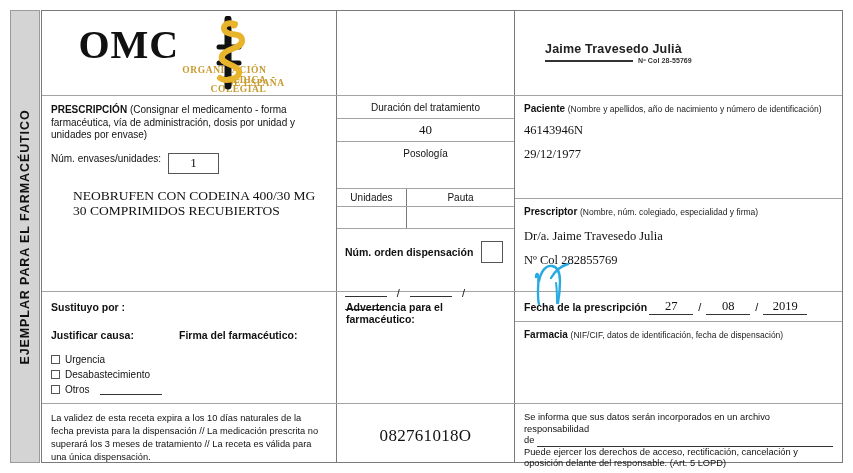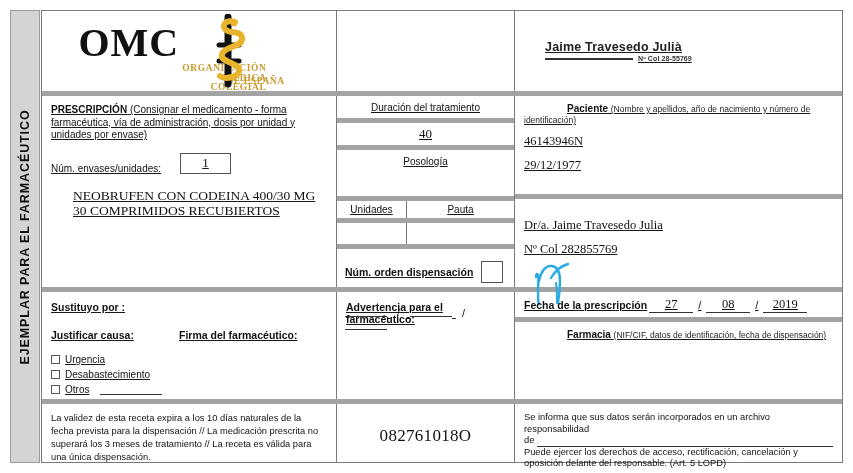--- a/index.html
+++ b/index.html
@@ -40,21 +40,21 @@
     width:802px;height:453px;
     border:1px solid #7a7a7a;
     box-sizing:border-box;
     background:#fff;
   }
 
   
   .row{display:flex;width:100%;box-sizing:border-box;}
   .cell{box-sizing:border-box;position:relative;}
 
-  .rule-b{border-bottom:5px solid #a3a3a3;text-decoration:underline;}
+  .rule-b{border-bottom:1px solid #a3a3a3;}
   .rule-r{border-right:1px solid #7a7a7a;}
 
   
   .colA{width:295px;}
   .colB{width:178px;}
   .colC{width:327px;}
 
   
   .hdr{height:85px;}
   .logo-wrap{
@@ -117,21 +117,21 @@
   
   .blk1{height:196px;}
 
   .presc{padding:8px 9px 0 9px;}
   .presc-title{
     font-size:10px;line-height:12.5px;color:#111;
   }
   .presc-title b{font-weight:bold;}
   .presc-title .lite{font-weight:normal;}
   .numenv{
-    display:flex;align-items:flex-end;gap:19px;margin-top:11px;
+    display:flex;align-items:flex-start;gap:7px;margin-top:11px;
   }
   .numenv-lbl{font-size:10px;color:#111;}
   .numenv-box{
     width:51px;height:21px;border:1px solid #555;
     display:flex;align-items:center;justify-content:center;
     font-family:"Liberation Serif", serif;
     font-size:13px;color:#111;
     box-sizing:border-box;
   }
   .med{
@@ -169,21 +169,21 @@
     margin-top:9px;font-size:11px;color:#111;letter-spacing:.5px;
   }
   .mc-fecha-slots .u{
     display:inline-block;width:42px;border-bottom:1px solid #333;height:10px;
   }
   .mc-fecha-slots .sep{display:inline-block;width:16px;text-align:center;}
 
   
   .pat{padding:7px 10px 0 9px;}
   .lbl-head{font-size:9.5px;color:#111;}
-  .lbl-head b{font-weight:bold;font-size:10px;margin-left:43px;}
+  .lbl-head b{font-weight:bold;font-size:10px;}
   .lbl-head .lite{font-weight:normal;font-size:8.5px;color:#222;}
   .pat-name{
     margin-top:11px;
     font-family:"Liberation Serif", serif;
     font-size:14px;color:#111;letter-spacing:.2px;
   }
   .pat-id{
     margin-top:9px;
     font-family:"Liberation Serif", serif;
     font-size:12.5px;color:#111;
@@ -353,20 +353,24 @@
             <div class="lbl-head">
               <b>Paciente</b>
               <span class="lite">(Nombre y apellidos, año de nacimiento y número de identificación)</span>
             </div>
             <div class="pat-id">46143946N</div>
             <div class="pat-dob">29/12/1977</div>
           </div>
         </div>
         <div style="height:93px;box-sizing:border-box;">
           <div class="presc-doc">
+            <div class="lbl-head">
+              <b>Prescriptor</b>
+              <span class="lite">(Nombre, núm. colegiado, especialidad y firma)</span>
+            </div>
             <div class="doc-name">Dr/a. Jaime Travesedo Julia</div>
             <div class="doc-col">Nº Col 282855769</div>
             <div class="sig">
               <svg width="52" height="48" viewBox="0 0 52 48">
                 <path d="M9 16 C9 13 10 12 11 14 C12 17 11 24 11 30 C11 36 11 41 12 43" stroke="#29ABE2" stroke-width="2.4" fill="none" stroke-linecap="round"></path>
                 <path d="M12 20 C14 10 19 4 25 5 C31 6 33 12 33 20 C33 28 32 36 31 42" stroke="#29ABE2" stroke-width="2.4" fill="none" stroke-linecap="round"></path>
                 <path d="M24 17 C28 10 34 5 41 3" stroke="#29ABE2" stroke-width="2.4" fill="none" stroke-linecap="round"></path>
                 <path d="M29 22 C30 28 30 36 30 42" stroke="#29ABE2" stroke-width="2" fill="none" stroke-linecap="round"></path>
               </svg>
             </div>

